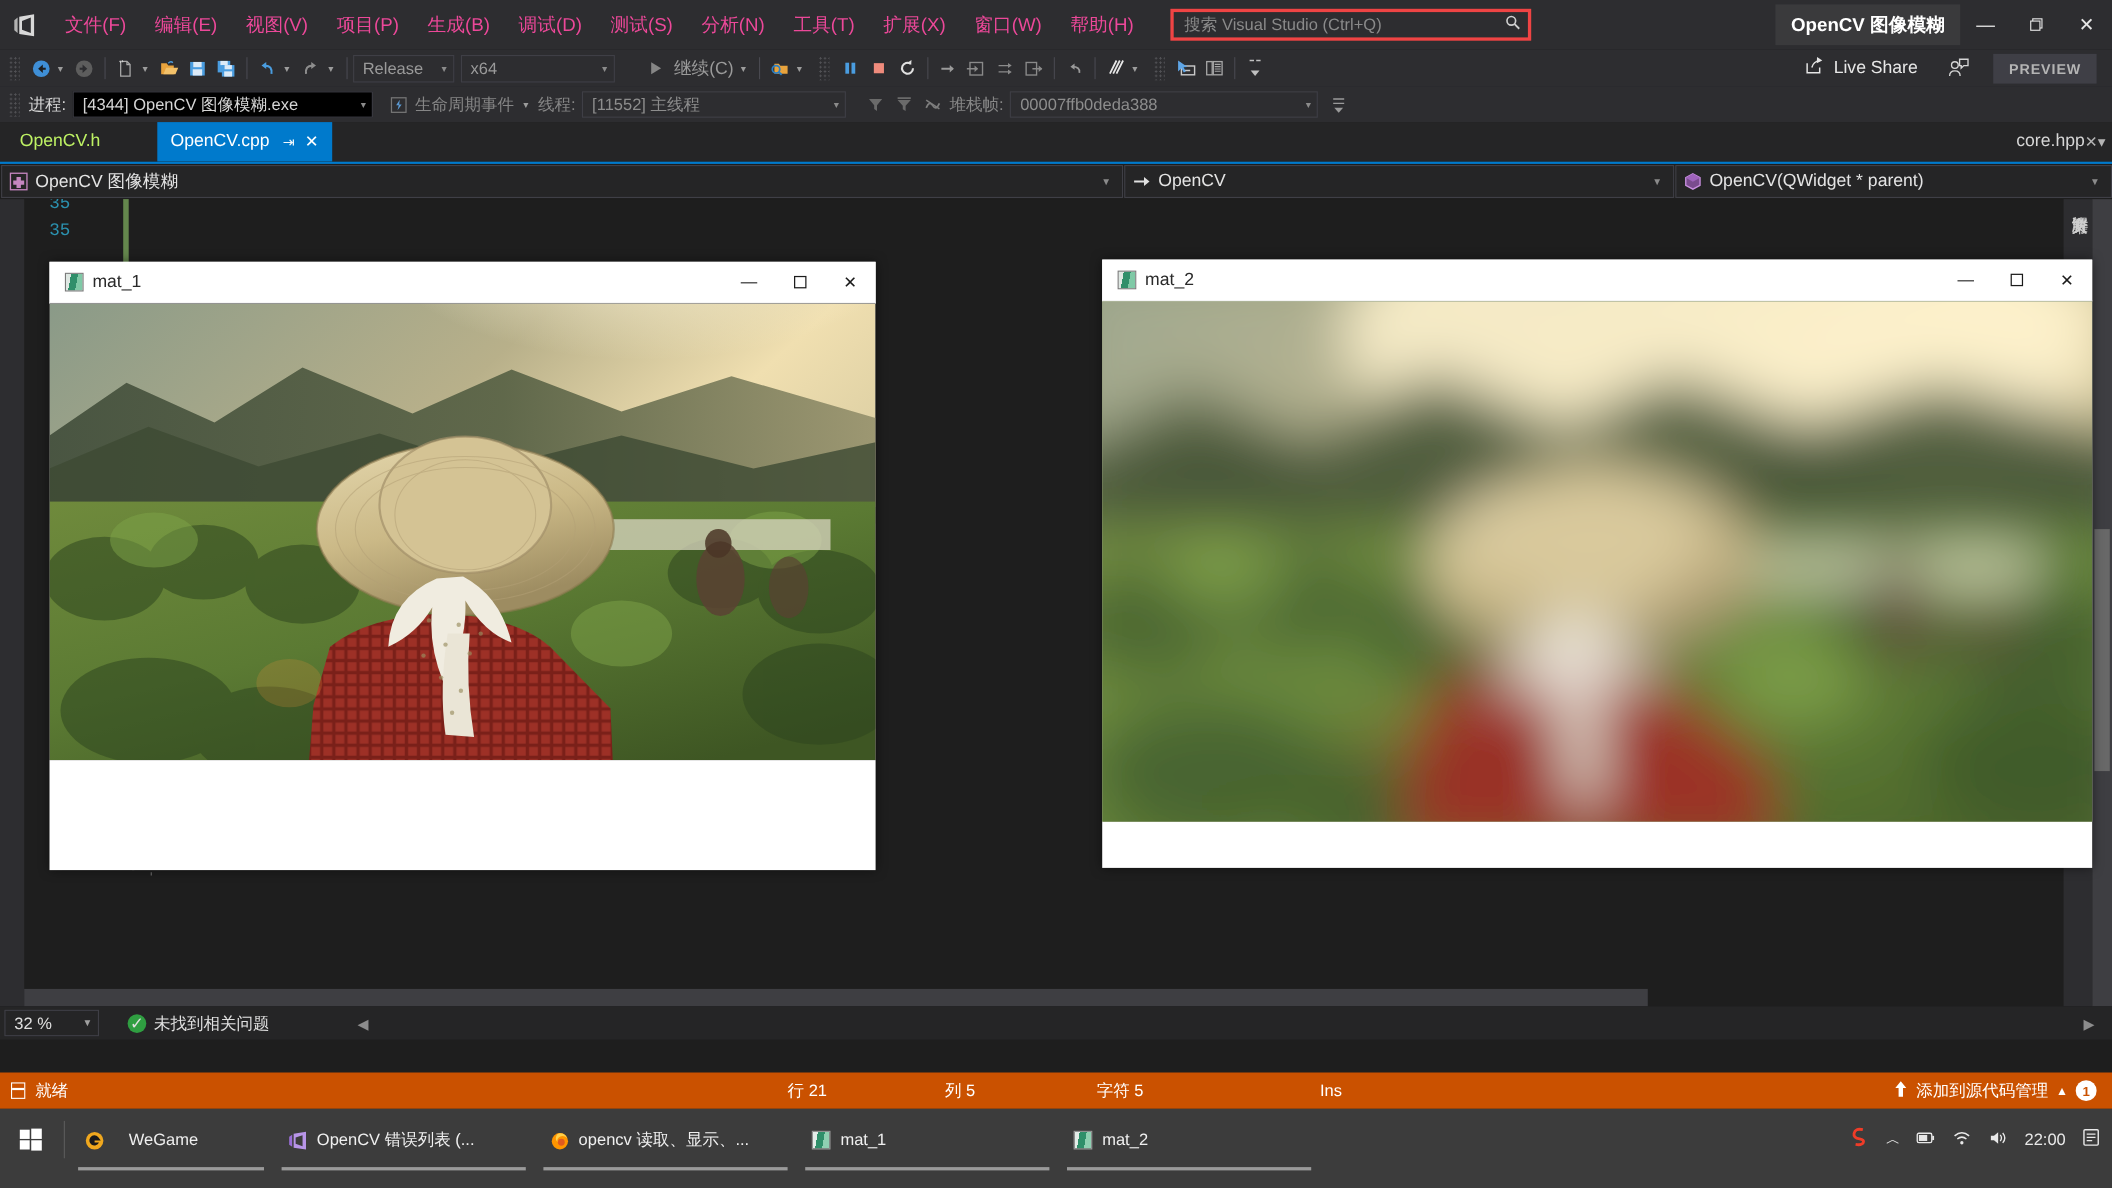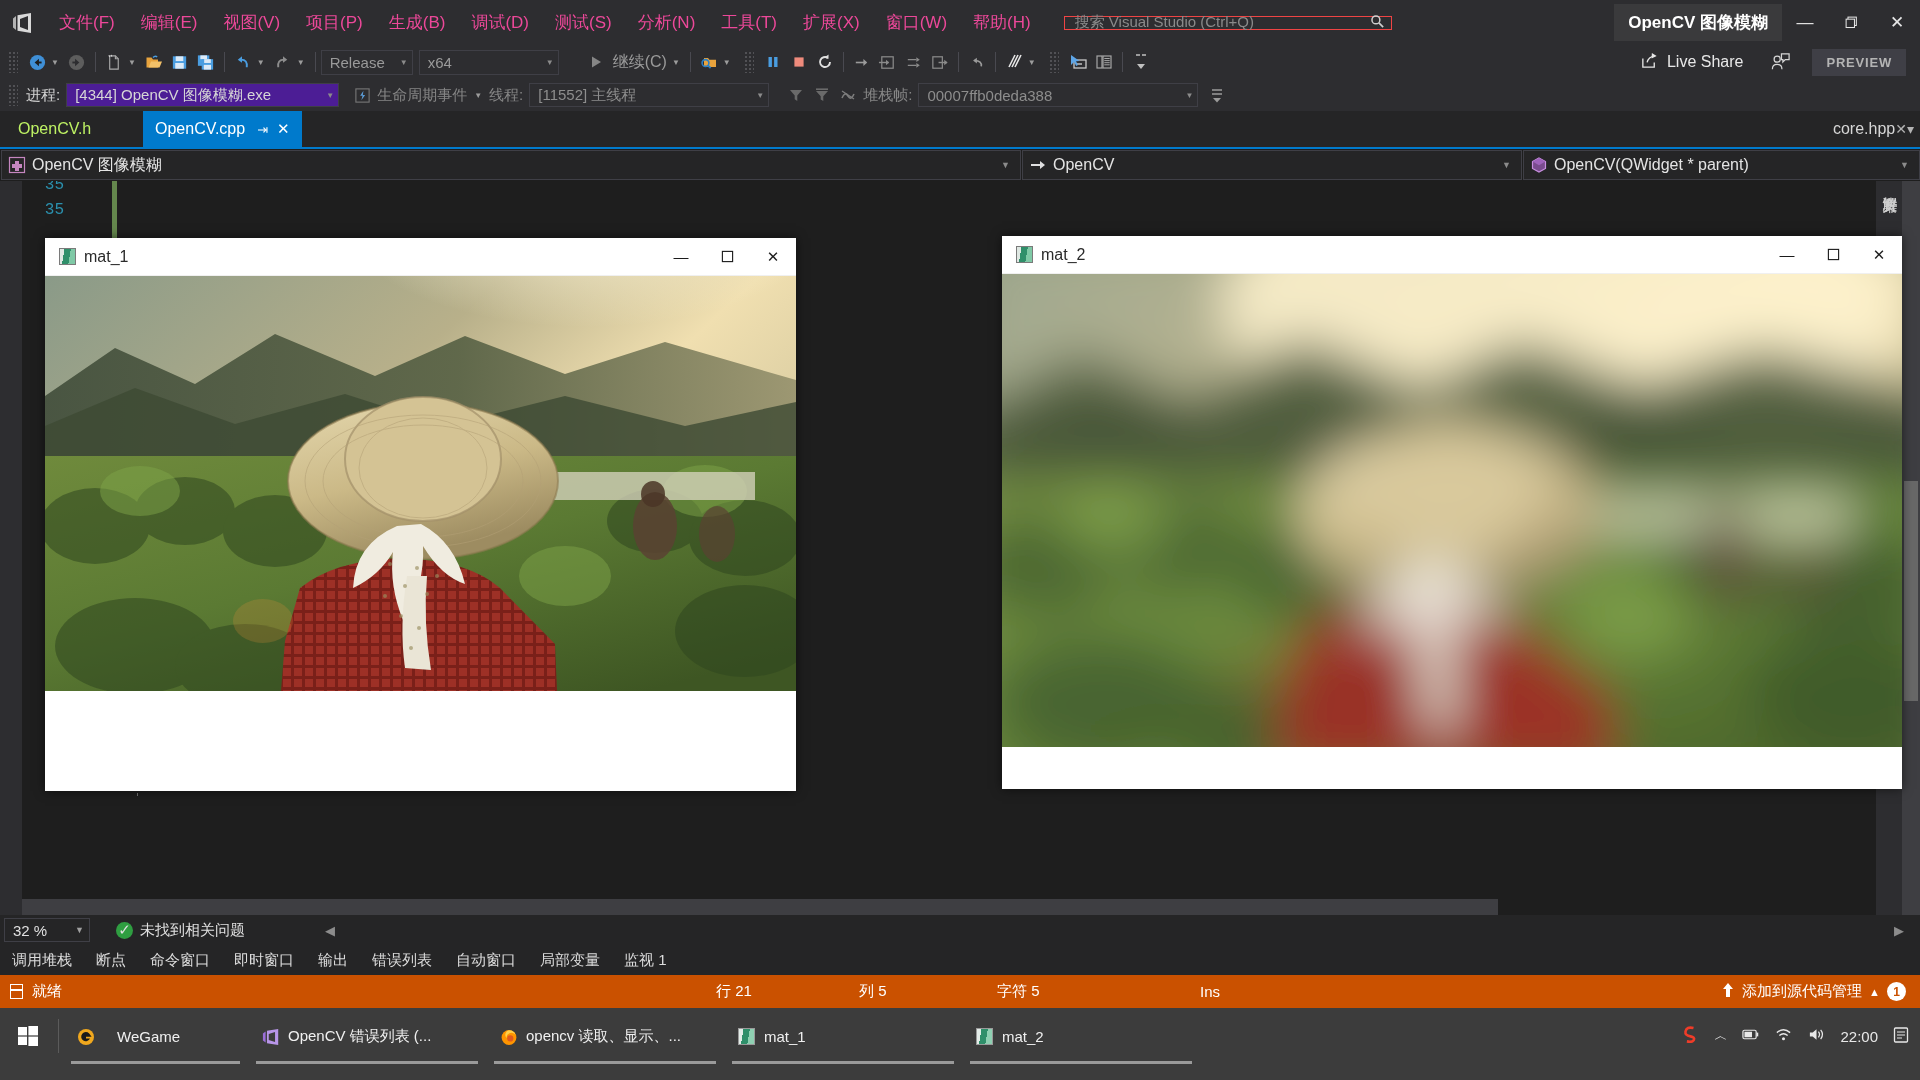--- a/index.html
+++ b/index.html
@@ -22,22 +22,22 @@
     width: 46px; height: 45px;
     display: flex; align-items: center; justify-content: center;
   }
   .vs-logo svg { display: block; }
   .menu-items { display: flex; align-items: center; height: 45px; }
   .menu-item {
     color: #ec4899; font-size: 17px; padding: 0 13px; line-height: 45px;
     cursor: default; white-space: nowrap;
   }
   .search-box {
-    margin-left: 20px; width: 328px; height: 14px;
-    background: #2d2d30; border: 1px solid #ef4444;
+    margin-left: 20px; width: 328px; height: 29px;
+    background: #2d2d30; border: 3px solid #ef4444;
     display: flex; align-items: center; padding: 0 6px 0 10px;
   }
   .search-box .ph { color: #8a8a8a; font-size: 15px; flex: 1; white-space: nowrap; }
   .search-box .mag { color: #cfcfcf; font-size: 15px; }
   .title-right {
     margin-left: auto; display: flex; align-items: center; height: 45px;
   }
   .app-title {
     background: #3a3a3c; color: #ffffff; font-weight: bold; font-size: 17px;
     padding: 7px 14px; white-space: nowrap;
@@ -81,21 +81,21 @@
   }
 
   
   .toolbar2 {
     position: absolute; left: 0; top: 79px; width: 1920px; height: 32px;
     background: #2d2d30; display: flex; align-items: center;
   }
   .t2-label { color: #d4d4d4; font-size: 15px; padding: 0 6px 0 2px; white-space: nowrap; }
   .t2-label.dim { color: #868686; }
   .t2-combo {
-    height: 24px; border: 1px solid #3f3f46; background: #4c1d95;
+    height: 24px; border: 1px solid #3f3f46; background: #000000;
     color: #d6d6d6; font-size: 15px; display: flex; align-items: center;
     padding: 0 4px 0 8px; white-space: nowrap; overflow: hidden;
   }
   .t2-combo.dim { color: #8d8d8d; background: #2d2d30; }
   .t2-combo .cv { flex: 1; overflow: hidden; text-overflow: ellipsis; }
   .t2-combo .ca { color: #8b8b8b; font-size: 8px; margin-left: 6px; }
 
   
   .tabbar {
     position: absolute; left: 0; top: 111px; width: 1920px; height: 36px;
@@ -817,31 +817,20 @@
       <span class="za">▼</span>
     </div>
     <div class="issues">
       <span class="issue-ok">✓</span>
       <span>未找到相关问题</span>
     </div>
     <div class="hscroll-left">◀</div>
     <div class="hscroll-right">▶</div>
   </div>
 
-  <div class="paneltabs">
-    <div class="paneltab">调用堆栈</div>
-    <div class="paneltab">断点</div>
-    <div class="paneltab">命令窗口</div>
-    <div class="paneltab">即时窗口</div>
-    <div class="paneltab">输出</div>
-    <div class="paneltab">错误列表</div>
-    <div class="paneltab">自动窗口</div>
-    <div class="paneltab">局部变量</div>
-    <div class="paneltab">监视 1</div>
-  </div>
 
   <div class="statusbar">
     <div class="sb-ready">
       <span class="sb-flag"></span>
       <span>就绪</span>
     </div>
     <div class="sb-pos" style="left:716px;">行 21</div>
     <div class="sb-pos" style="left:859px;">列 5</div>
     <div class="sb-pos" style="left:997px;">字符 5</div>
     <div class="sb-pos" style="left:1200px;">Ins</div>

